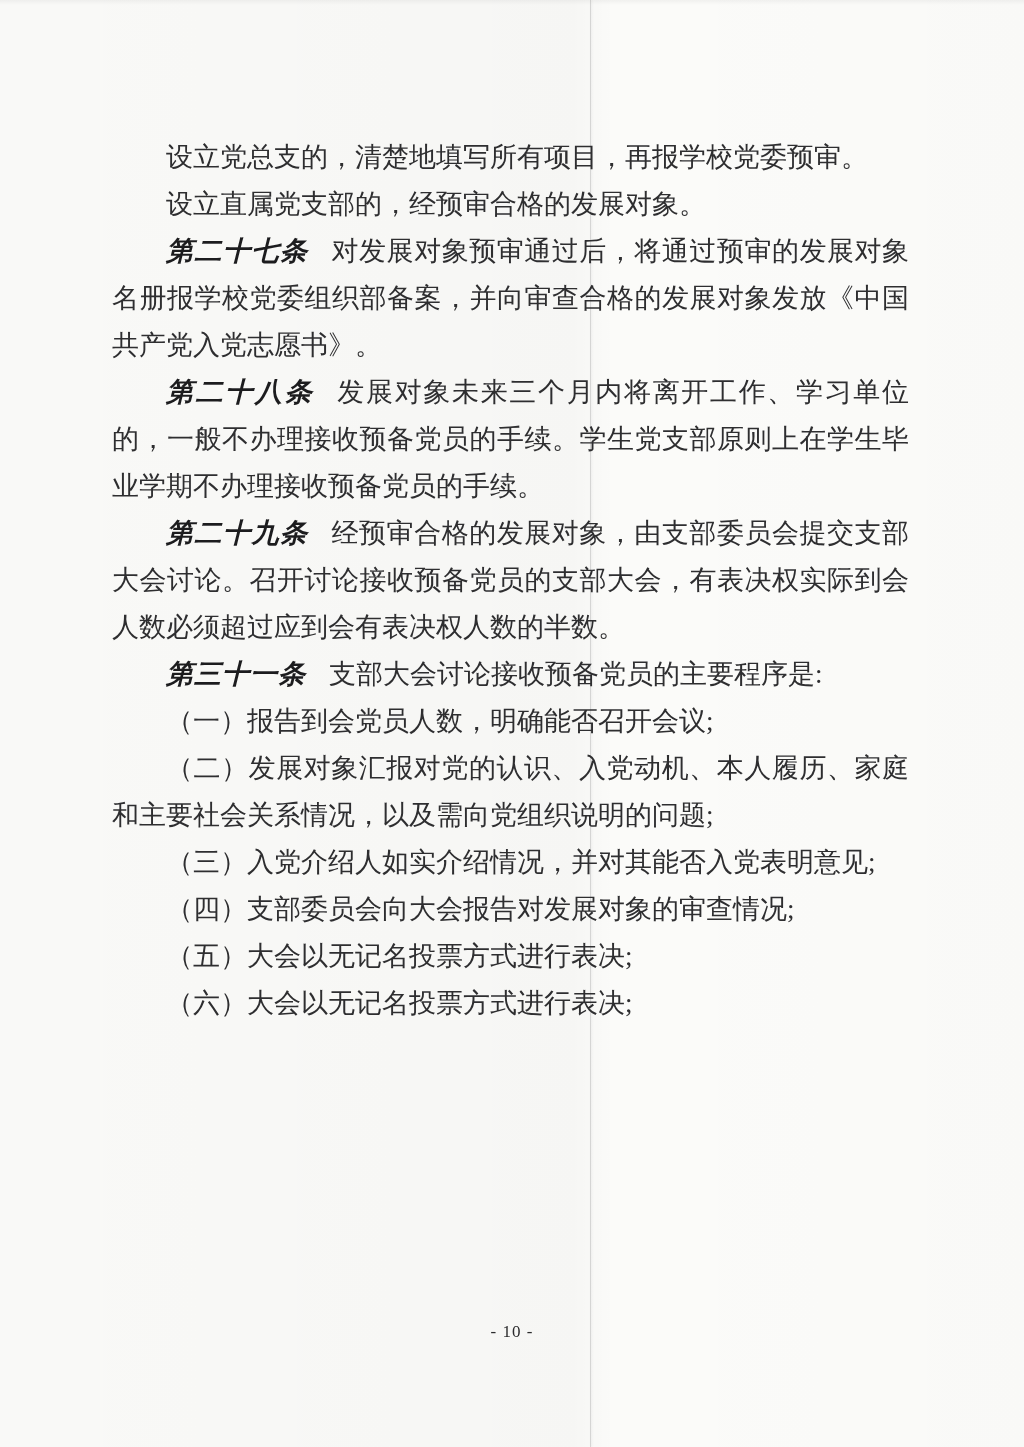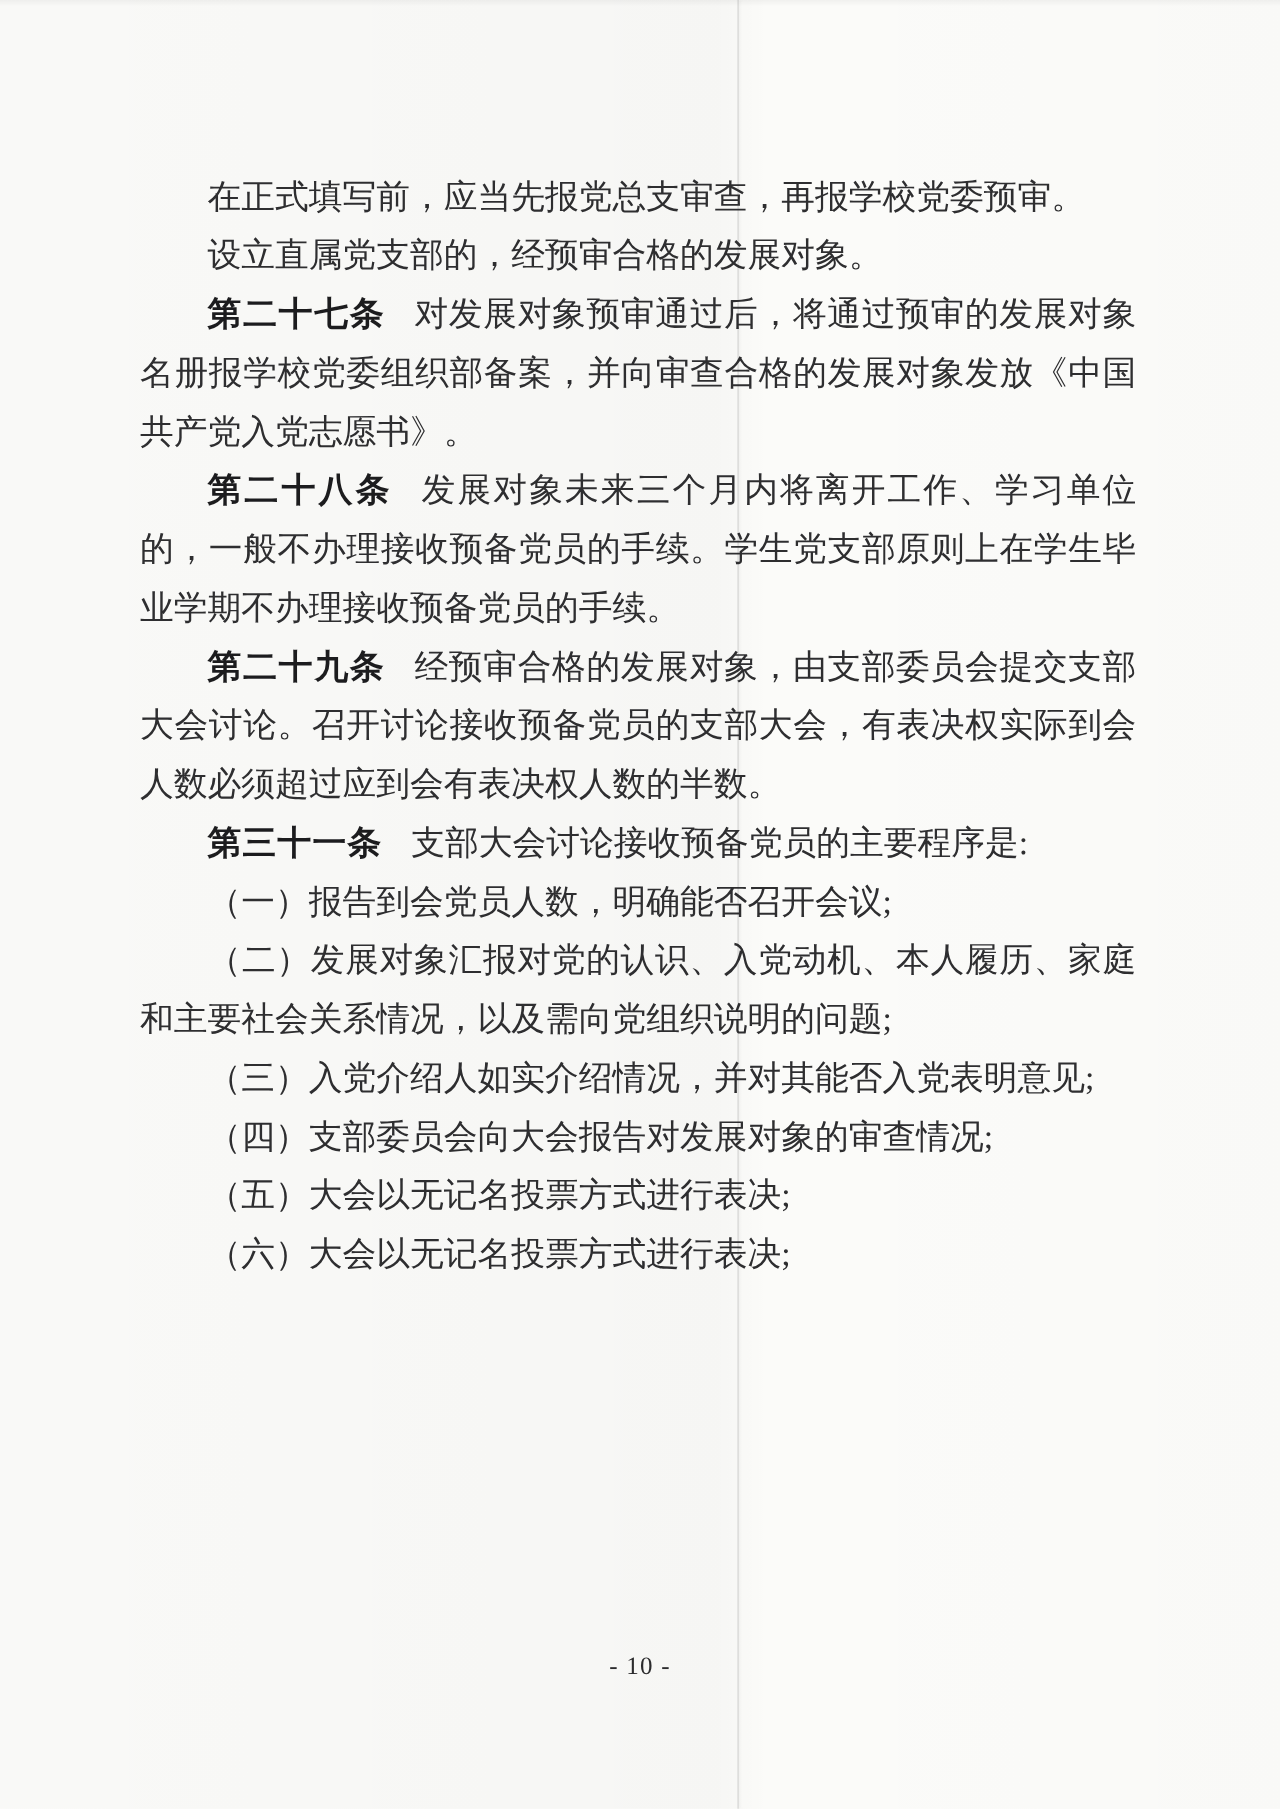--- a/index.html
+++ b/index.html
@@ -45,40 +45,41 @@
   .text-column p {
     margin: 0;
     text-indent: 2em;
   }
   .article-heading {
     font-family: "Liberation Sans", "DejaVu Sans", sans-serif;
     font-weight: 700;
     color: #1c1c1e;
     margin-right: 0.85em;
     letter-spacing: 1px;
+    font-style: italic;
   }
   .page-number {
     position: absolute;
     top: 1322px;
     left: 0;
     width: 1024px;
     text-align: center;
-    font-size: 20px;
+    font-size: 17px;
     color: #2b2b2d;
     letter-spacing: 1px;
   }
 </style>
 </head>
 <body>
 
 <div class="scan-page">
   <div class="fold-crease"></div>
 
   <div class="text-column">
-    <p><span>在正式填写前，应当先报党总支审查，再报学校党委预审。</span></p>
+    <p><span>设立党总支的，清楚地填写所有项目，再报学校党委预审。</span></p>
     <p><span>设立直属党支部的，经预审合格的发展对象。</span></p>
 
     <p><strong class="article-heading">第二十七条</strong><span>对发展对象预审通过后，将通过预审的发展对象名册报学校党委组织部备案，并向审查合格的发展对象发放《中国共产党入党志愿书》。</span></p>
 
     <p><strong class="article-heading">第二十八条</strong><span>发展对象未来三个月内将离开工作、学习单位的，一般不办理接收预备党员的手续。学生党支部原则上在学生毕业学期不办理接收预备党员的手续。</span></p>
 
 
     <p><strong class="article-heading">第二十九条</strong><span>经预审合格的发展对象，由支部委员会提交支部大会讨论。召开讨论接收预备党员的支部大会，有表决权实际到会人数必须超过应到会有表决权人数的半数。</span></p>
 
     <p><strong class="article-heading">第三十一条</strong><span>支部大会讨论接收预备党员的主要程序是:</span></p>

